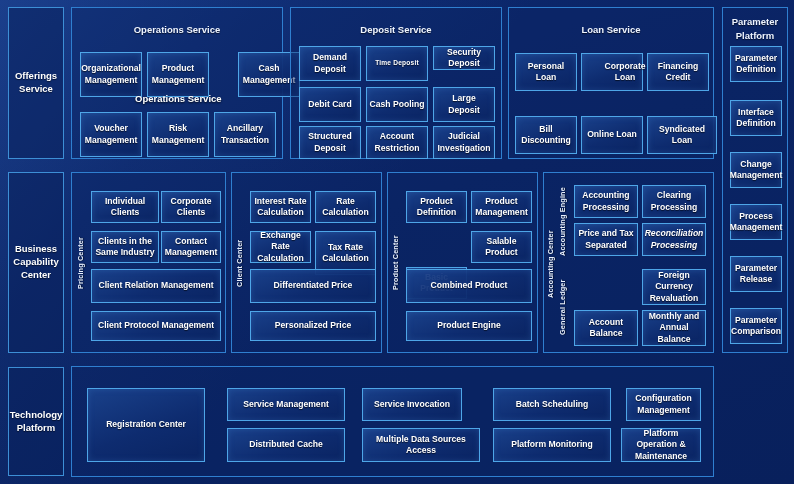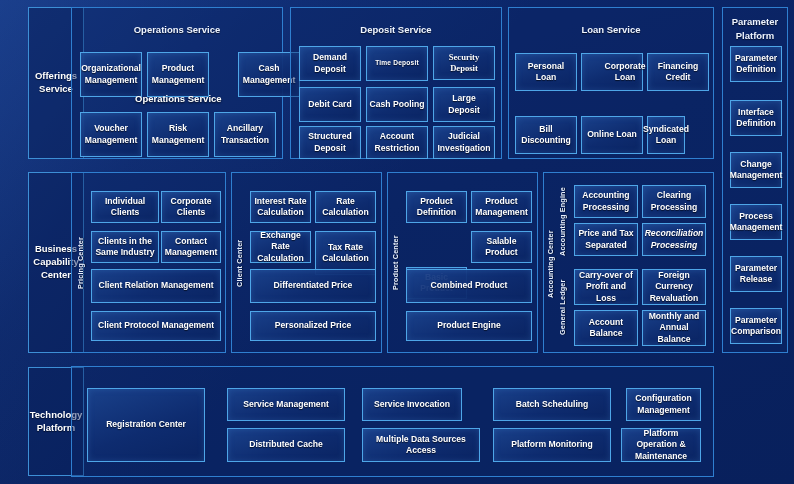--- a/index.html
+++ b/index.html
@@ -22,21 +22,20 @@
   .sidelabel{
     position:absolute;
     border:1.5px solid #3d8fd6;
     box-sizing:border-box;
     display:flex;align-items:center;justify-content:center;
     text-align:center;
     font-size:9.5px;font-weight:bold;
     line-height:1.35;
     background:rgba(9,33,92,0.55);
     text-shadow:0 1px 1px rgba(0,0,0,.55);
-    margin-left:20px;
   }
   .group{
     position:absolute;
     border:1.5px solid #2f7fd0;
     box-sizing:border-box;
     background:rgba(11,38,102,0.45);
   }
   .grouptitle{
     position:absolute;
     left:0;right:0;
@@ -96,37 +95,37 @@
     <div class="cell" style="left:8px;top:104px;width:62px;height:45px;">Voucher Management</div>
     <div class="cell" style="left:75px;top:104px;width:62px;height:45px;">Risk Management</div>
     <div class="cell" style="left:142px;top:104px;width:62px;height:45px;">Ancillary Transaction</div>
     <div class="floatlabel" style="left:63px;top:85px;">Operations Service</div>
   </div>
 
   <div class="group" style="left:290px;top:7px;width:212px;height:152px;">
     <div class="grouptitle" style="top:16px;">Deposit Service</div>
     <div class="cell" style="left:8px;top:38px;width:62px;height:35px;">Demand Deposit</div>
     <div class="cell tiny" style="left:75px;top:38px;width:62px;height:35px;">Time Deposit</div>
-    <div class="cell" style="left:142px;top:38px;width:62px;height:34px;font-family:Liberation Serif, serif;">Security Deposit</div>
+    <div class="cell" style="left:142px;top:38px;width:62px;height:24px;">Security Deposit</div>
     <div class="cell" style="left:8px;top:79px;width:62px;height:35px;">Debit Card</div>
     <div class="cell" style="left:75px;top:79px;width:62px;height:35px;">Cash Pooling</div>
     <div class="cell" style="left:142px;top:79px;width:62px;height:35px;">Large Deposit</div>
     <div class="cell" style="left:8px;top:118px;width:62px;height:33px;">Structured Deposit</div>
     <div class="cell" style="left:75px;top:118px;width:62px;height:33px;">Account Restriction</div>
     <div class="cell" style="left:142px;top:118px;width:62px;height:33px;">Judicial Investigation</div>
   </div>
 
   <div class="group" style="left:508px;top:7px;width:206px;height:152px;">
     <div class="grouptitle" style="top:16px;">Loan Service</div>
     <div class="cell" style="left:6px;top:45px;width:62px;height:38px;">Personal Loan</div>
     <div class="cell" style="left:72px;top:45px;width:62px;height:38px;padding-left:28px;">Corporate Loan</div>
     <div class="cell" style="left:138px;top:45px;width:62px;height:38px;">Financing Credit</div>
     <div class="cell" style="left:6px;top:108px;width:62px;height:38px;">Bill Discounting</div>
     <div class="cell" style="left:72px;top:108px;width:62px;height:38px;">Online Loan</div>
-    <div class="cell" style="left:138px;top:108px;width:38px;height:38px;">Syndicated Loan</div>
+    <div class="cell" style="left:138px;top:108px;width:70px;height:38px;">Syndicated Loan</div>
   </div>
 
   <div class="sidelabel" style="left:8px;top:172px;width:56px;height:181px;">
     <span>Business Capability Center</span>
   </div>
 
   <div class="group" style="left:71px;top:172px;width:155px;height:181px;">
     <div class="vlabel" style="left:2px;top:40px;width:12px;height:100px;">Pricing Center</div>
     <div class="cell" style="left:19px;top:18px;width:68px;height:32px;">Individual Clients</div>
     <div class="cell" style="left:89px;top:18px;width:60px;height:32px;">Corporate Clients</div>
@@ -159,21 +158,20 @@
   <div class="group" style="left:543px;top:172px;width:171px;height:181px;">
     <div class="vlabel" style="left:1px;top:45px;width:11px;height:92px;">Accounting Center</div>
     <div class="vlabel" style="left:13px;top:8px;width:11px;height:82px;">Accounting Engine</div>
     <div class="vlabel" style="left:13px;top:94px;width:11px;height:80px;">General Ledger</div>
 
     <div class="cell" style="left:30px;top:12px;width:64px;height:33px;">Accounting Processing</div>
     <div class="cell" style="left:98px;top:12px;width:64px;height:33px;">Clearing Processing</div>
     <div class="cell" style="left:30px;top:50px;width:64px;height:33px;">Price and Tax Separated</div>
     <div class="cell" style="left:98px;top:50px;width:64px;height:33px;font-style:italic;">Reconciliation Processing</div>
 
-    <div class="cell" style="left:30px;top:96px;width:64px;height:36px;">Carry-over of Profit and Loss</div>
     <div class="cell" style="left:98px;top:96px;width:64px;height:36px;">Foreign Currency Revaluation</div>
     <div class="cell" style="left:30px;top:137px;width:64px;height:36px;">Account Balance</div>
     <div class="cell" style="left:98px;top:137px;width:64px;height:36px;">Monthly and Annual Balance</div>
   </div>
 
   <div class="sidelabel" style="left:8px;top:367px;width:56px;height:109px;">
     <span>Technology Platform</span>
   </div>
 
   <div class="group" style="left:71px;top:366px;width:643px;height:111px;">

